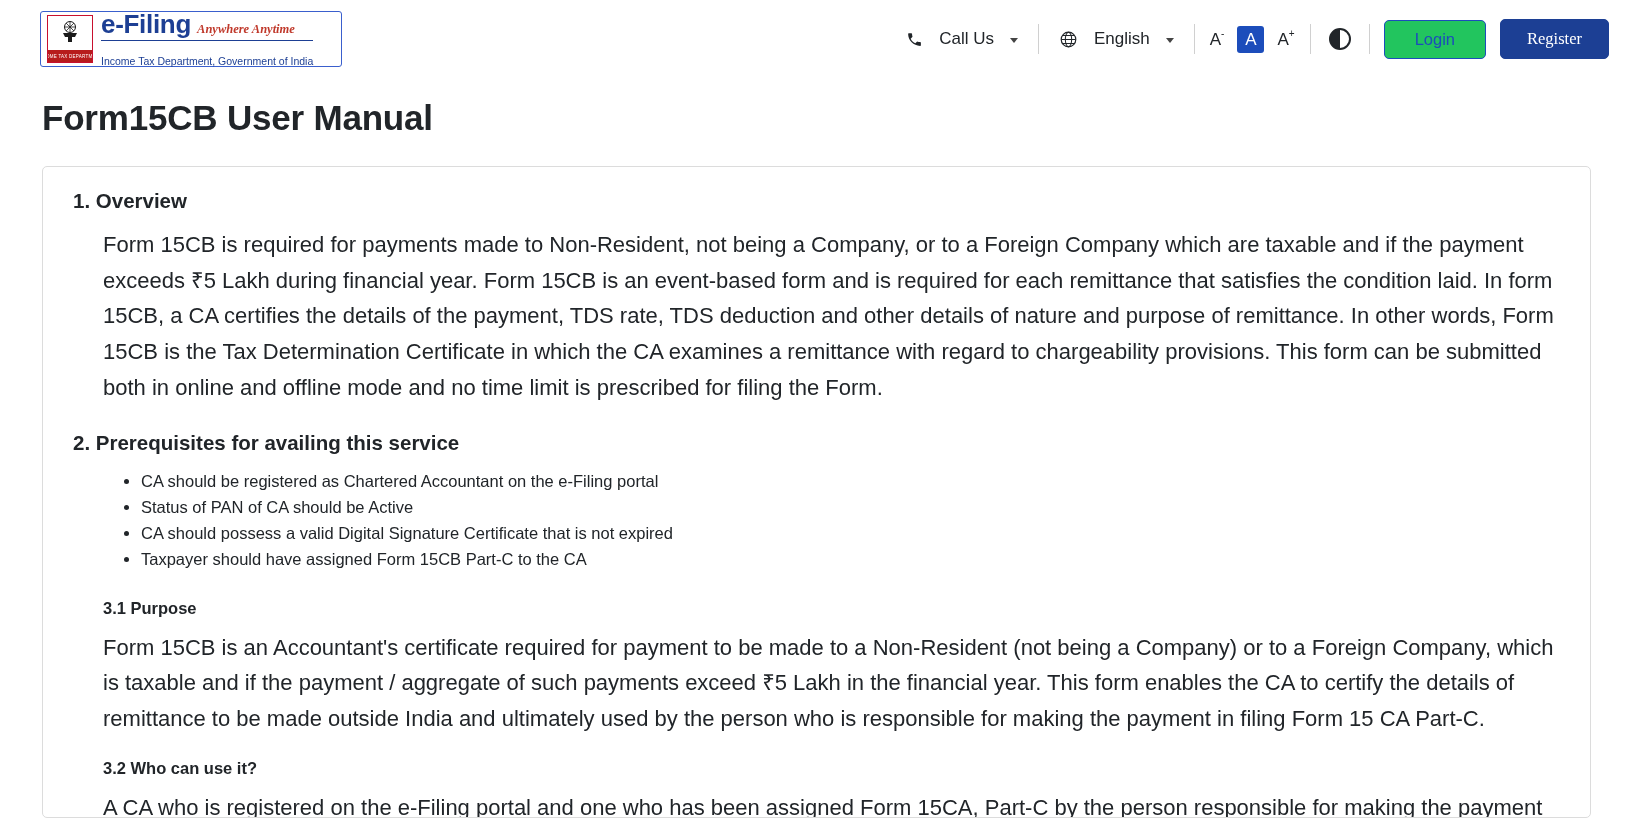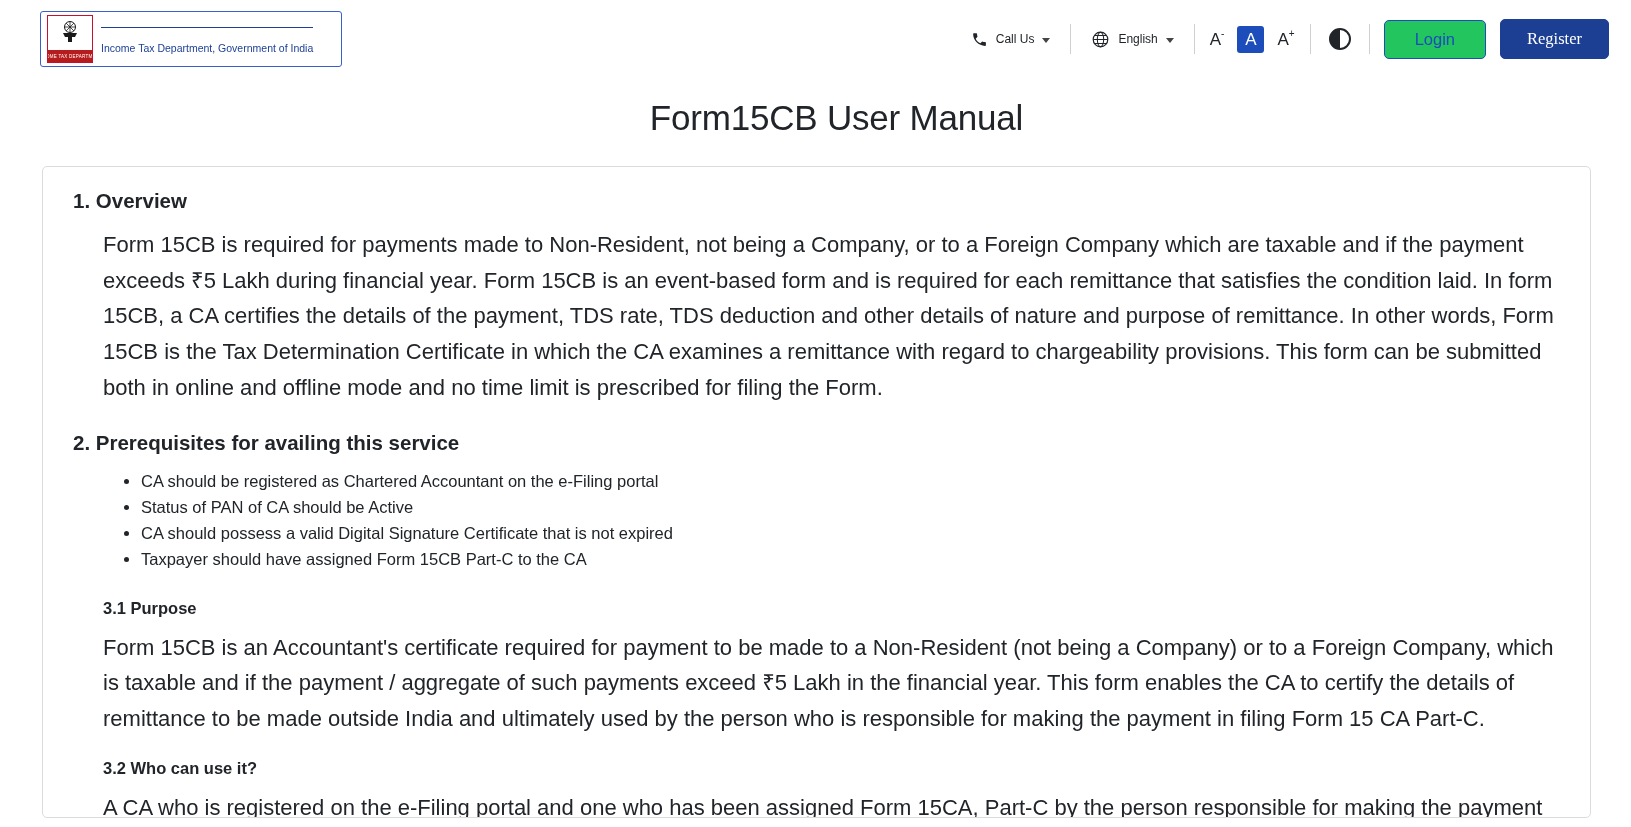--- a/index.html
+++ b/index.html
@@ -90,22 +90,22 @@
 
   .header-right {
     margin-left: auto;
     display: flex;
     align-items: center;
     gap: 0;
   }
   .hdr-item {
     display: flex;
     align-items: center;
-    gap: 8px;
-    font-size: 12px;
+    gap: 16px;
+    font-size: 17px;
     color: #212529;
     padding: 0 14px;
     cursor: pointer;
     white-space: nowrap;
   }
   .caret {
     width: 0; height: 0;
     border-left: 4.5px solid transparent;
     border-right: 4.5px solid transparent;
     border-top: 5.5px solid #444;
@@ -169,25 +169,24 @@
     font-size: 16.5px;
     padding: 9px 26px;
     margin-left: 14px;
     cursor: pointer;
     font-family: Liberation Serif, serif;
   }
 
   
   .page-title {
     font-size: 35px;
-    font-weight: 400;
+    font-weight: 700;
     color: #212529;
     margin: 20px 0 0 42px;
     letter-spacing: -0.2px;
-    text-align: center;
   }
 
   
   .card {
     margin: 28px 40px 0 42px;
     border: 1px solid #dcdcdc;
     border-radius: 5px;
     padding: 22px 30px 6px 30px;
     background: #fff;
     height: 652px;
@@ -231,20 +230,24 @@
     <div class="emblem">
       <svg class="ashoka" viewBox="0 0 26 30">
         <circle cx="13" cy="7" r="5.5" fill="none" stroke="#1a1a1a" stroke-width="1"></circle>
         <path d="M13 1.5 L13 12.5 M7.5 7 L18.5 7 M9.1 3.1 L16.9 10.9 M16.9 3.1 L9.1 10.9" stroke="#1a1a1a" stroke-width="0.8"></path>
         <path d="M6 13 L20 13 L18 17 L8 17 Z" fill="#1a1a1a"></path>
         <rect x="11" y="17" width="4" height="5" fill="#1a1a1a"></rect>
       </svg>
       <div class="emblem-caption">INCOME TAX DEPARTMENT</div>
     </div>
     <div class="logo-text">
+      <div class="logo-line1">
+        <span class="logo-efiling">e-Filing</span>
+        <span class="logo-tag">Anywhere Anytime</span>
+      </div>
       <div class="logo-dept">Income Tax Department, Government of India</div>
     </div>
   </div>
 
   <div class="header-right">
 
     <div class="hdr-item">
       <svg width="17" height="17" viewBox="0 0 24 24">
         <path d="M6.6 10.8c1.4 2.8 3.8 5.1 6.6 6.6l2.2-2.2c.3-.3.7-.4 1-.2 1.2.4 2.4.6 3.6.6.6 0 1 .4 1 1V20c0 .6-.4 1-1 1C10.6 21 3 13.4 3 4c0-.6.4-1 1-1h3.5c.6 0 1 .4 1 1 0 1.3.2 2.5.6 3.6.1.4 0 .8-.2 1l-2.3 2.2z" fill="#212529"></path>
       </svg>

